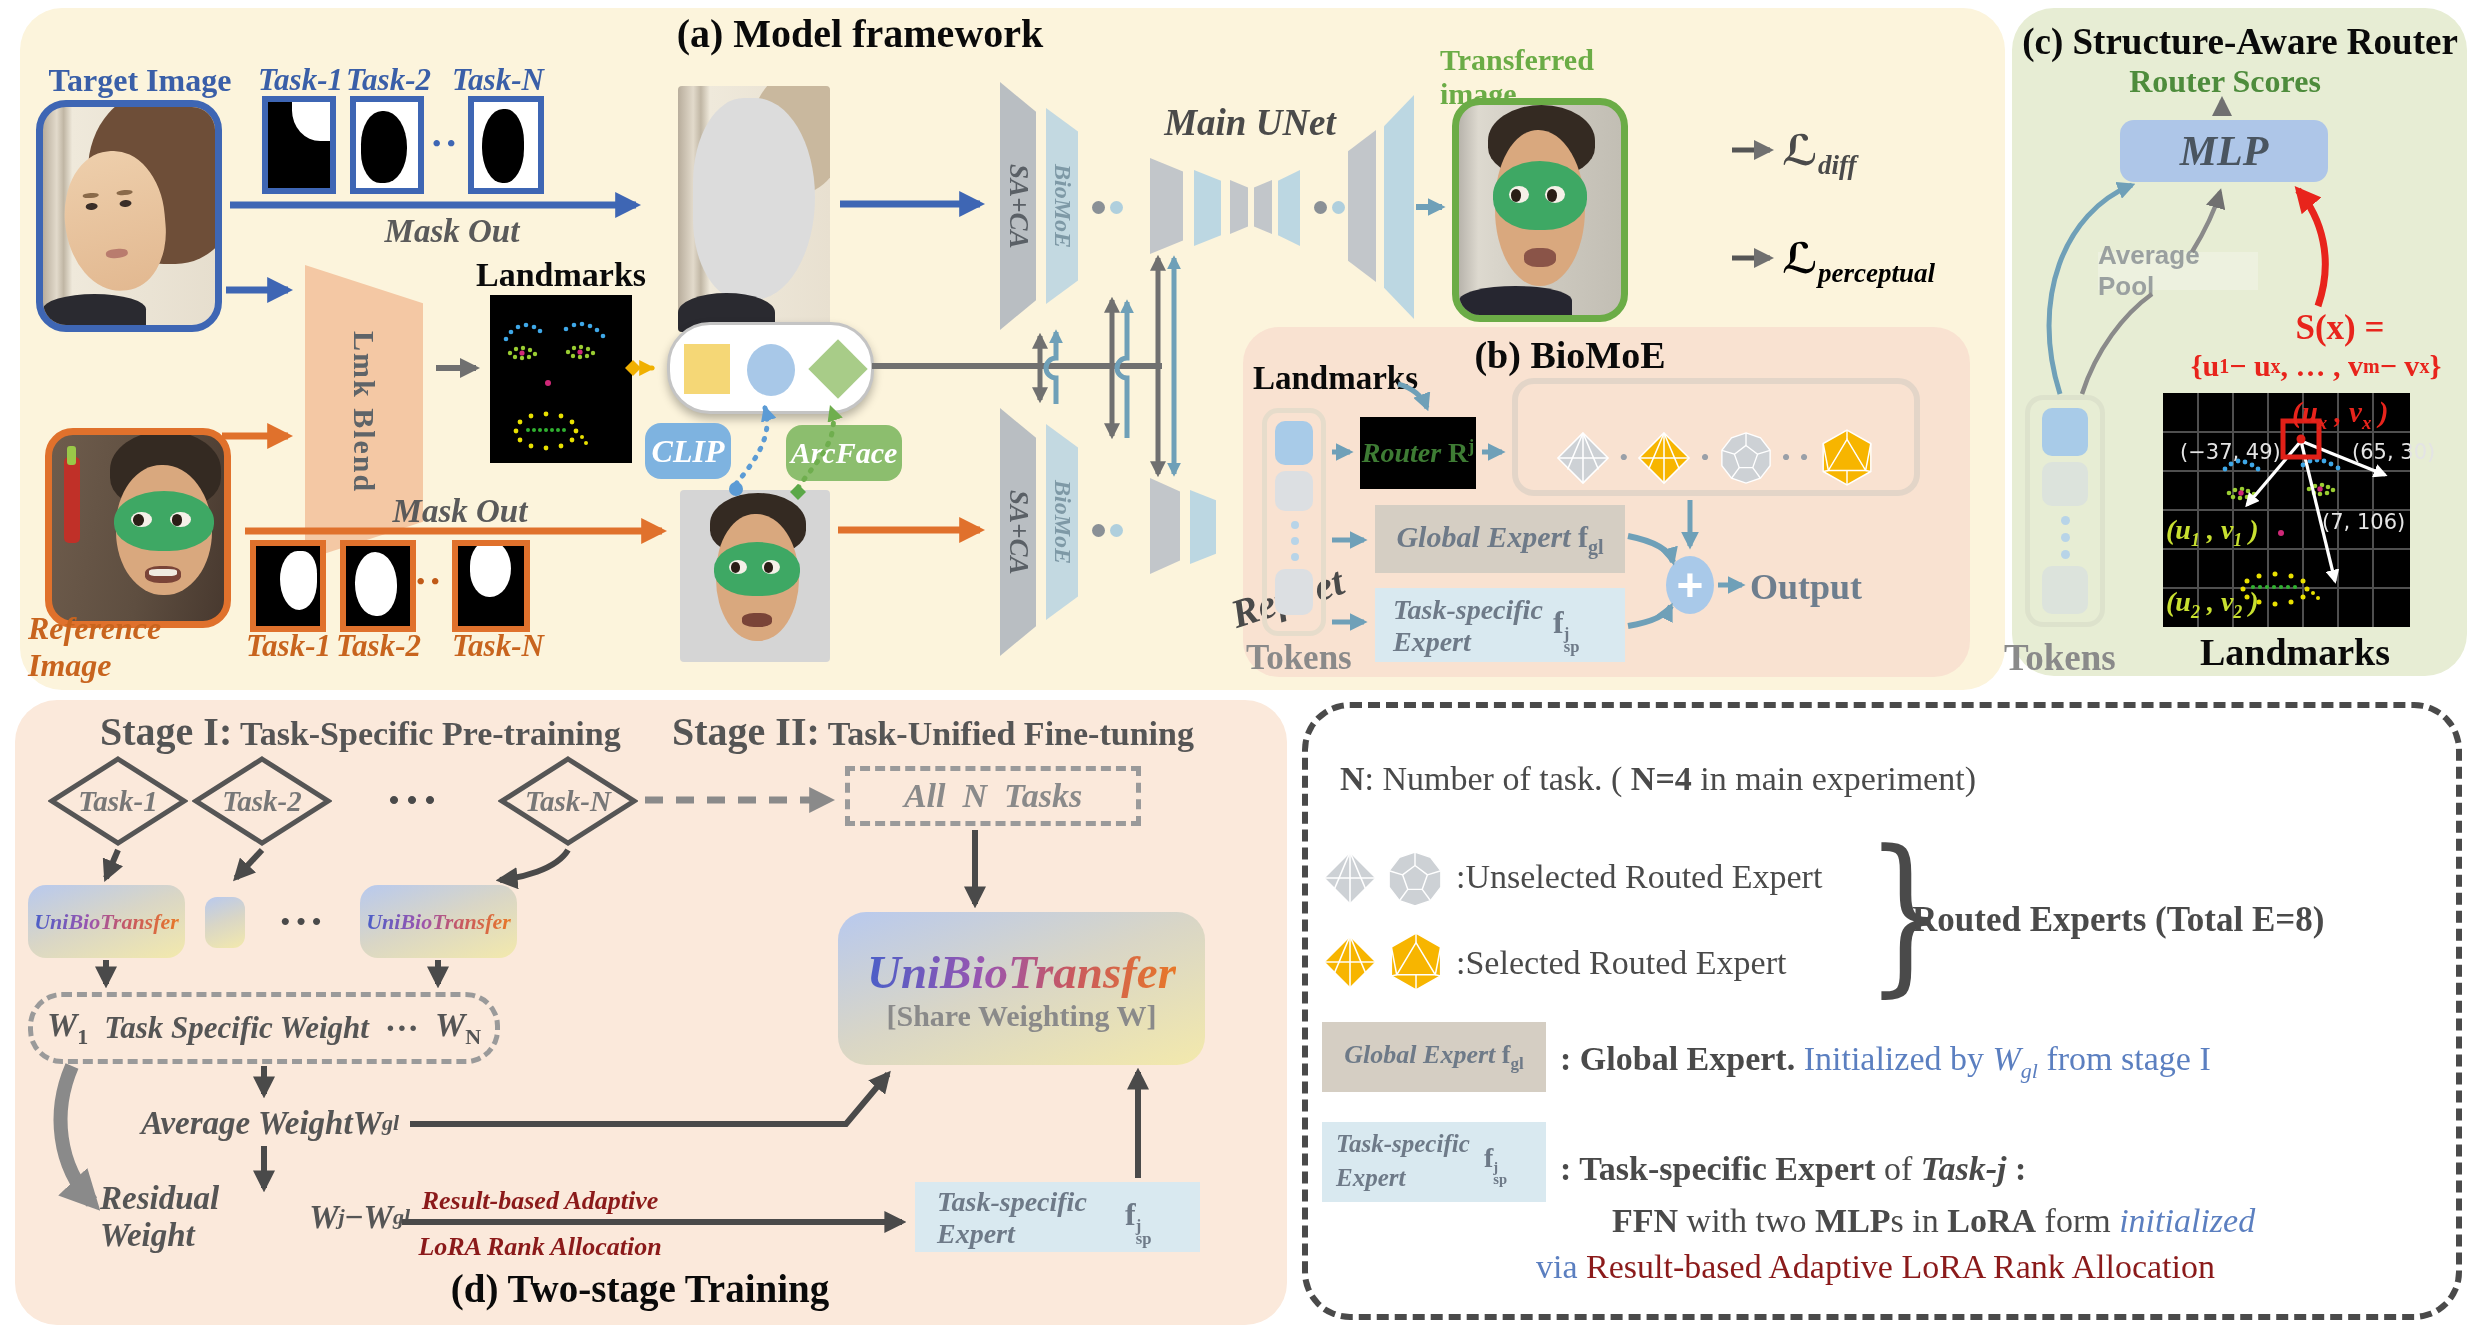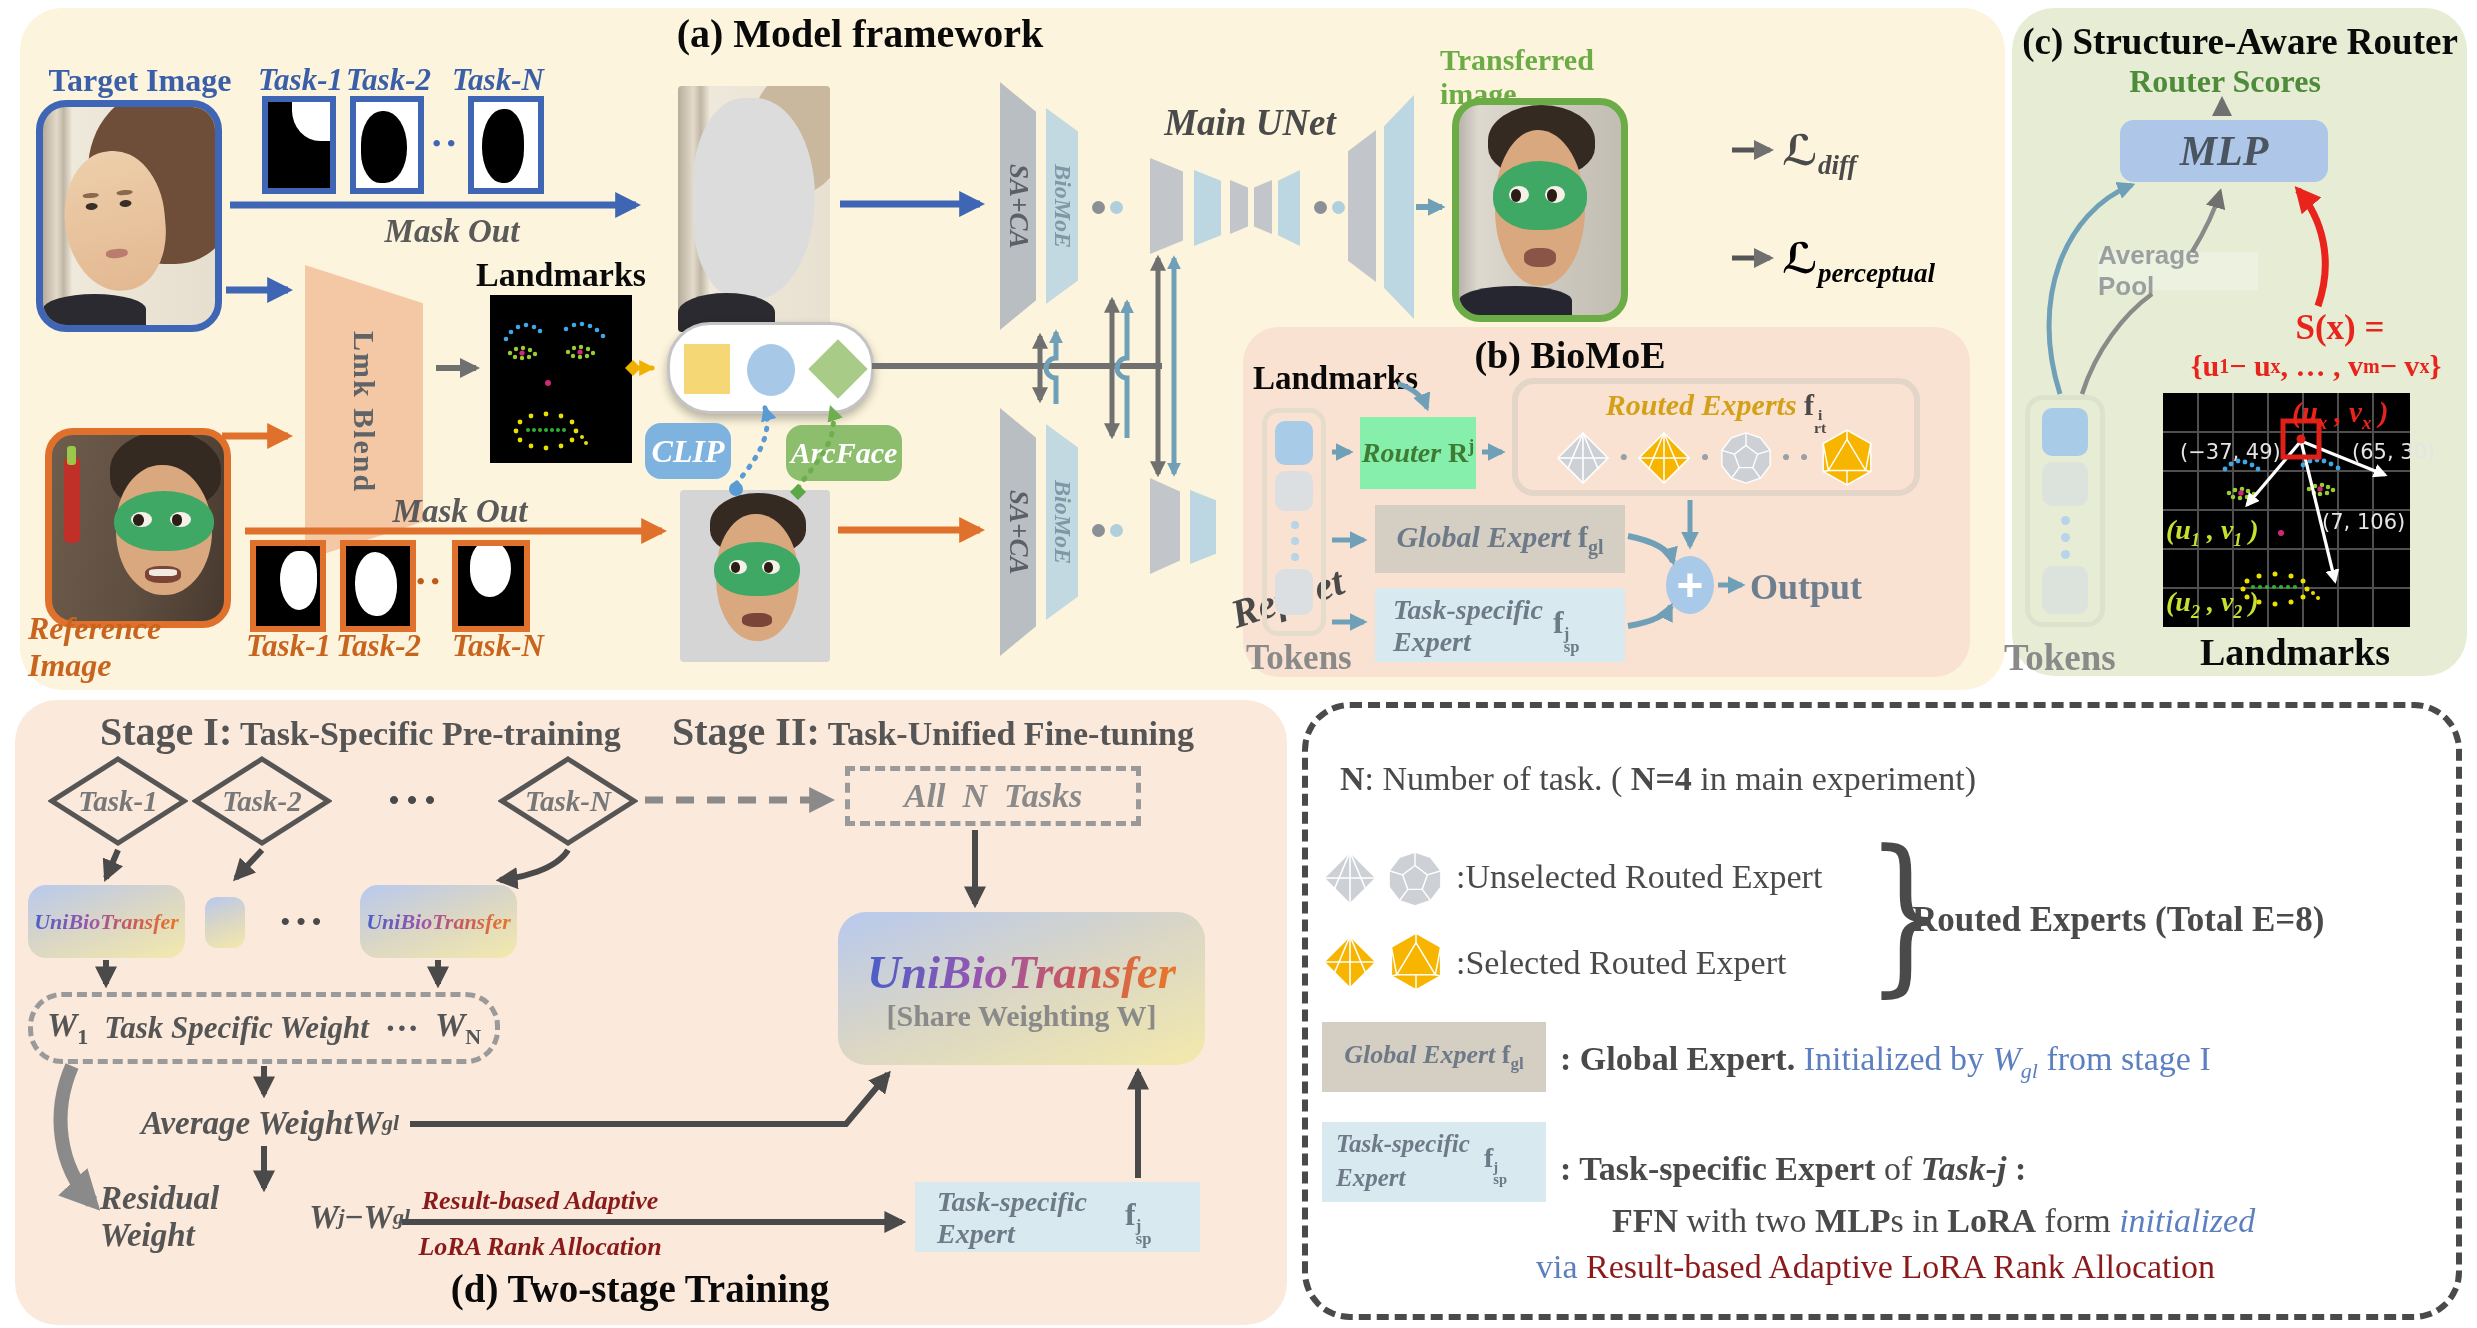--- a/index.html
+++ b/index.html
@@ -265,31 +265,25 @@
 <div class="abs" style="left:1262px;top:408px;width:64px;height:228px;border:5px solid #E6DCCB;border-radius:16px;box-sizing:border-box;">
   <div class="tok" style="left:8px;top:8px;width:38px;height:44px;background:#A8CBE8;"></div>
   <div class="tok" style="left:8px;top:58px;width:38px;height:40px;background:#DCDFE2;"></div>
   <div class="abs" style="left:24px;top:108px;width:8px;height:8px;border-radius:50%;background:#B8D4E8;"></div>
   <div class="abs" style="left:24px;top:124px;width:8px;height:8px;border-radius:50%;background:#B8D4E8;"></div>
   <div class="abs" style="left:24px;top:140px;width:8px;height:8px;border-radius:50%;background:#B8D4E8;"></div>
   <div class="tok" style="left:8px;top:156px;width:38px;height:46px;background:#DCDFE2;"></div>
 </div>
 <div class="abs b" style="left:1246px;top:638px;font-size:35px;color:#8A8A8A;">Tokens</div>
 
-<div class="abs ctr" style="left:1360px;top:417px;width:116px;height:72px;background:#86efac;">
+<div class="abs ctr" style="left:1360px;top:417px;width:116px;height:72px;background:#000000;">
   <span style="font-size:28px;color:#3E7C34;"><span class="i b">Router </span><span class="b">R</span><sup style="font-size:18px;">j</sup></span>
 </div>
 
 <div class="abs" style="left:1512px;top:378px;width:408px;height:118px;border:6px solid #E3D5C8;border-radius:22px;box-sizing:border-box;">
-  <div class="abs" style="left:0;top:4px;width:100%;text-align:center;font-size:30px;color:#D4A017;">
-    <span class="i b">Routed Experts </span><span class="b" style="color:#4A4A4A;">f</span><span class="stack" style="color:#4A4A4A;">
-        <span>i</span>
-        <span>rt</span>
-      </span>
-  </div>
   <div class="abs" style="left:0;top:42px;width:100%;height:64px;display:flex;align-items:center;justify-content:center;gap:9px;">
     <svg width="54" height="54" viewBox="0 0 56 56">
         <g fill="#CDD1D5" stroke="#fff" stroke-width="1.6">
           <polygon points="28,2 54,28 28,54 2,28"></polygon>
           <line x1="28" y1="2" x2="28" y2="54"></line>
           <line x1="2" y1="28" x2="54" y2="28"></line>
           <line x1="28" y1="2" x2="12" y2="40"></line>
           <line x1="28" y1="2" x2="44" y2="40"></line>
         </g>
       </svg>

